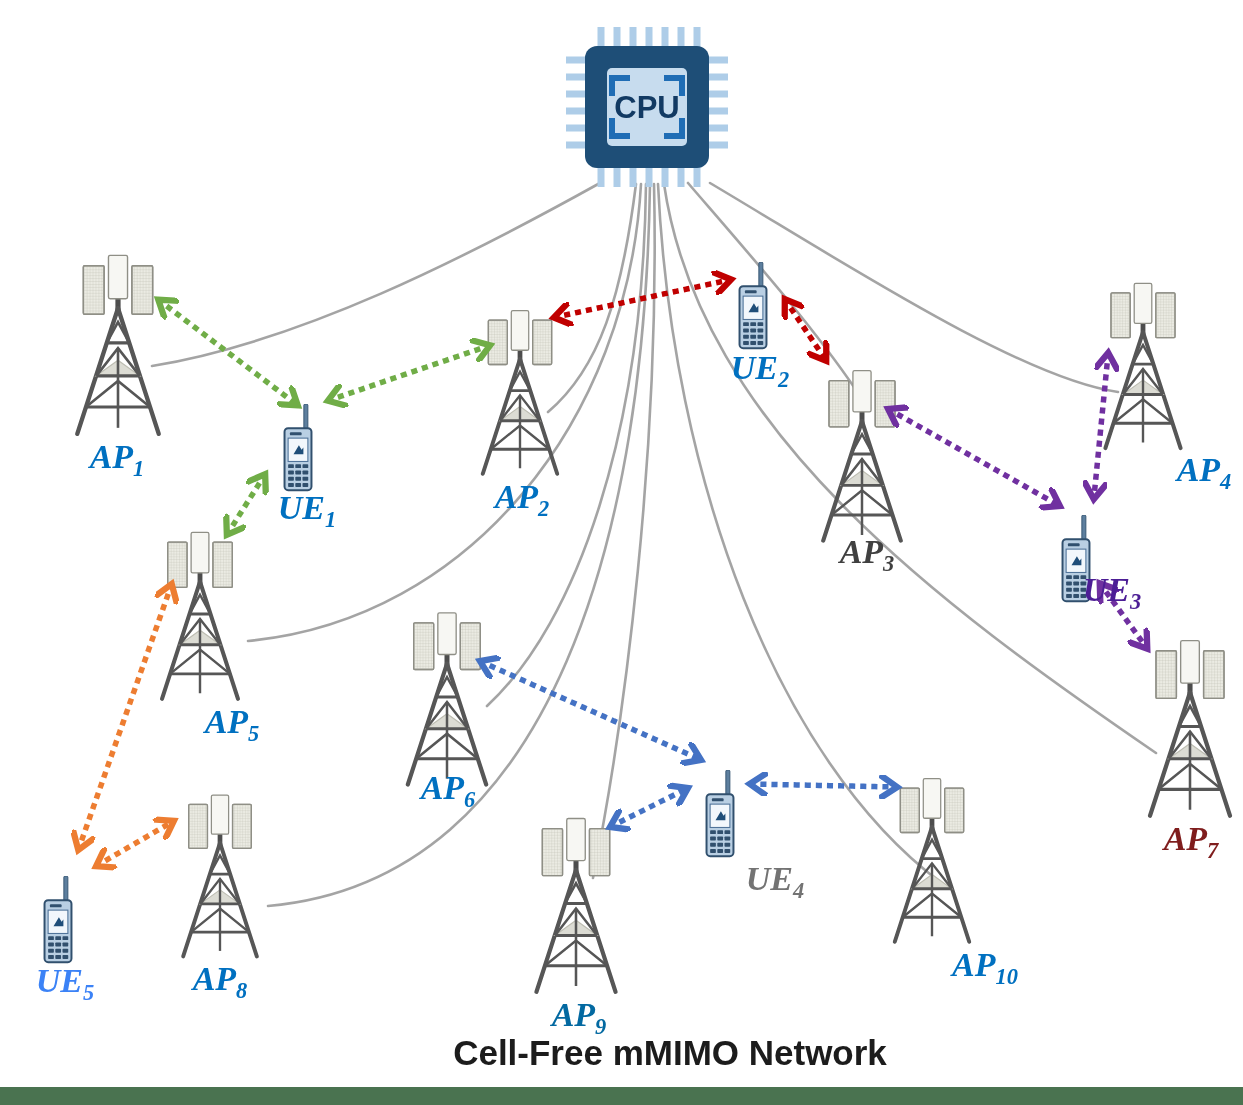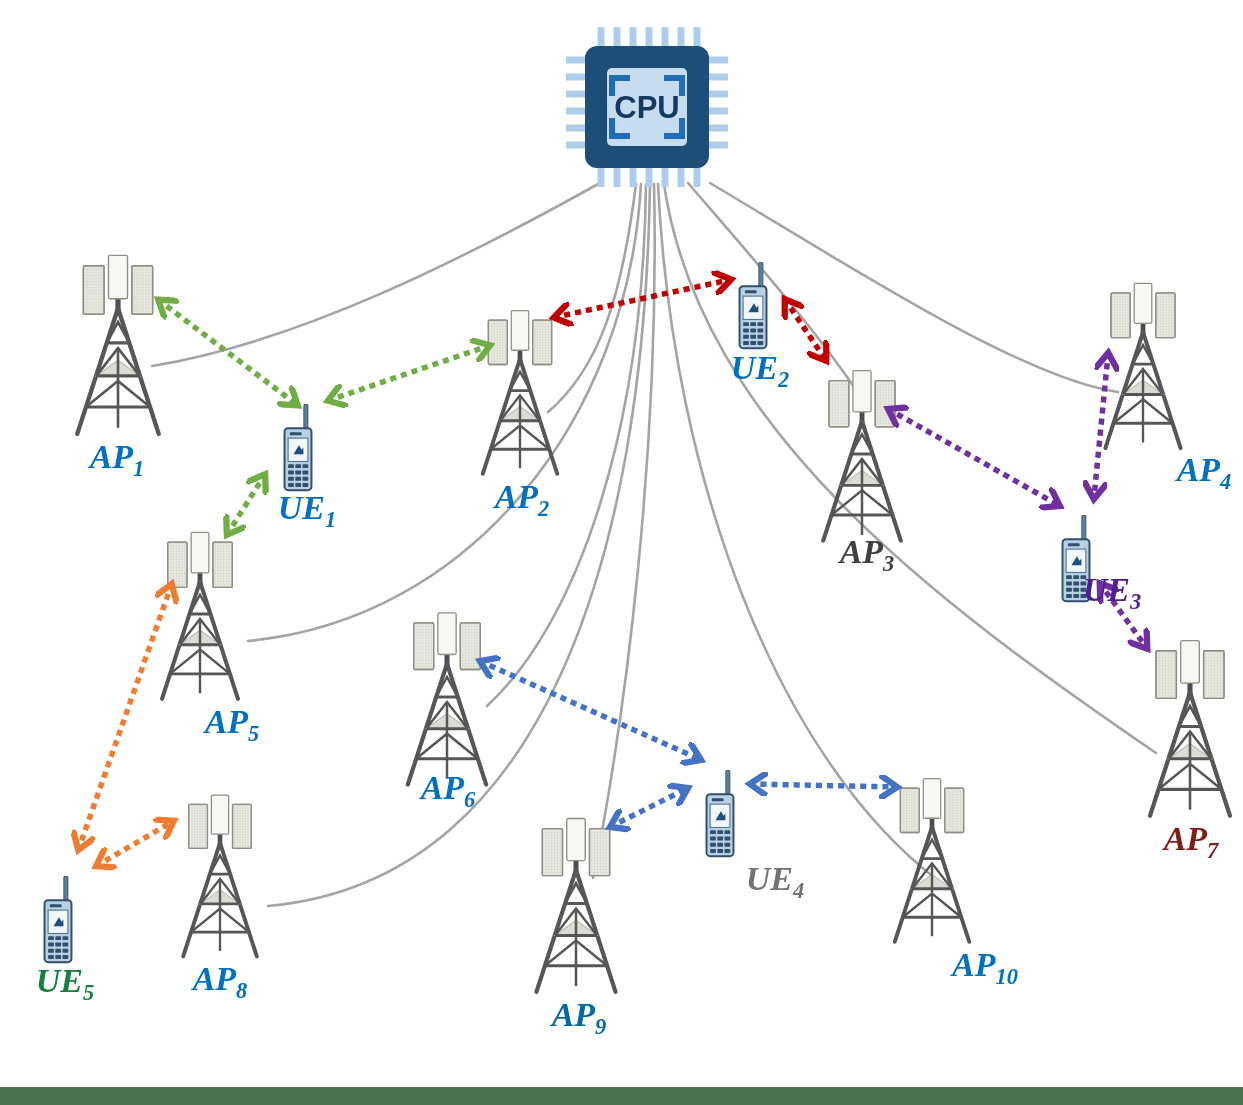--- a/index.html
+++ b/index.html
@@ -152,18 +152,19 @@
       <div class="node-label" style="left: 202px; top: 704px; color: rgb(0, 112, 192); margin-left: 30px;"><span>AP</span><sub>5</sub></div>
       <div class="node-label" style="left: 448px; top: 770px; color: rgb(0, 112, 192);"><span>AP</span><sub>6</sub></div>
       <div class="node-label" style="left: 1191px; top: 821px; color: #7f1d1d;"><span>AP</span><sub>7</sub></div>
       <div class="node-label" style="left: 220px; top: 961px; color: rgb(0, 112, 192);"><span>AP</span><sub>8</sub></div>
       <div class="node-label" style="left: 579px; top: 997px; color: #0369a1;"><span>AP</span><sub>9</sub></div>
       <div class="node-label" style="left: 941px; top: 947px; color: rgb(0, 112, 192); margin-left: 44px;"><span>AP</span><sub>10</sub></div>
       <div class="node-label" style="left: 307px; top: 490px; color: rgb(0, 112, 192);"><span>UE</span><sub>1</sub></div>
       <div class="node-label" style="left: 760px; top: 350px; color: rgb(0, 112, 192);"><span>UE</span><sub>2</sub></div>
       <div class="node-label" style="left: 1084px; top: 572px; color: #4c1d95; margin-left: 28px;"><span>UE</span><sub>3</sub></div>
       <div class="node-label" style="left: 727px; top: 861px; color: #737373; margin-left: 48px;"><span>UE</span><sub>4</sub></div>
-      <div class="node-label" style="left: 65px; top: 963px; color: #15803d;"><span>UE</span><sub>5</sub></div>
+      <div class="node-label" style="left: 65px; top: 963px; color: #3b82f6;"><span>UE</span><sub>5</sub></div>
     </div>
 
+  <div id="diagram-title" style="color: rgb(28, 28, 28);">Cell-Free mMIMO Network</div>
 
   <div id="footer-bar" style="background: rgb(74, 115, 80);"></div>
 </div>
 
 </body></html>

